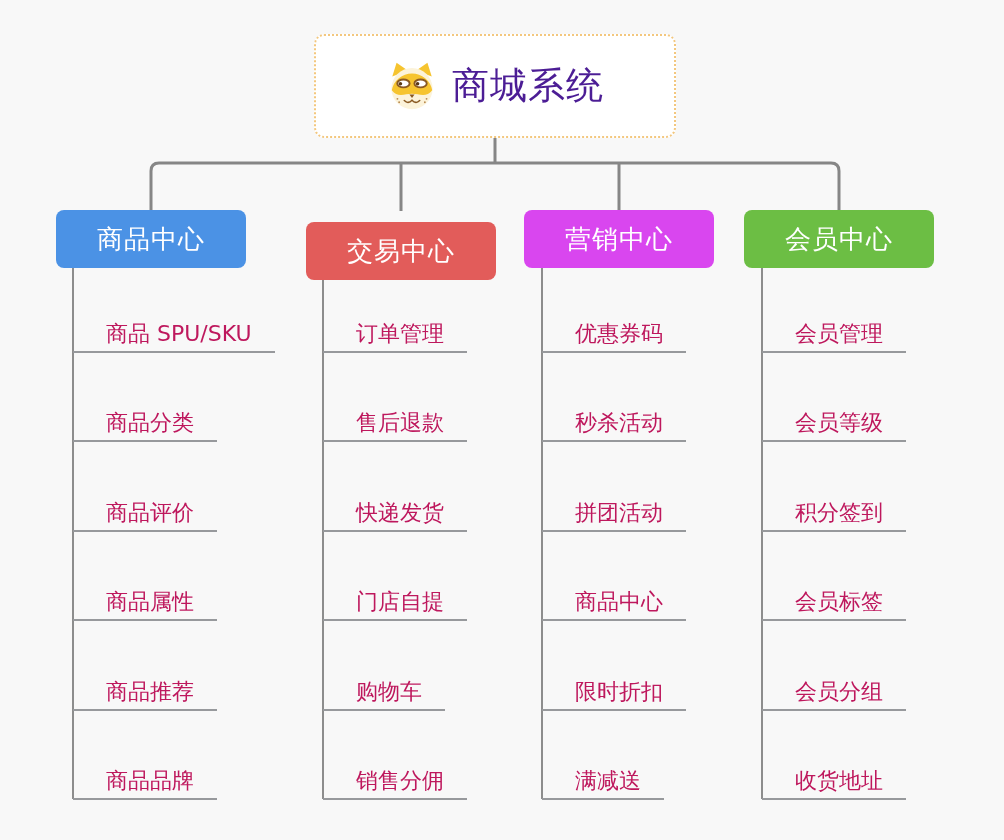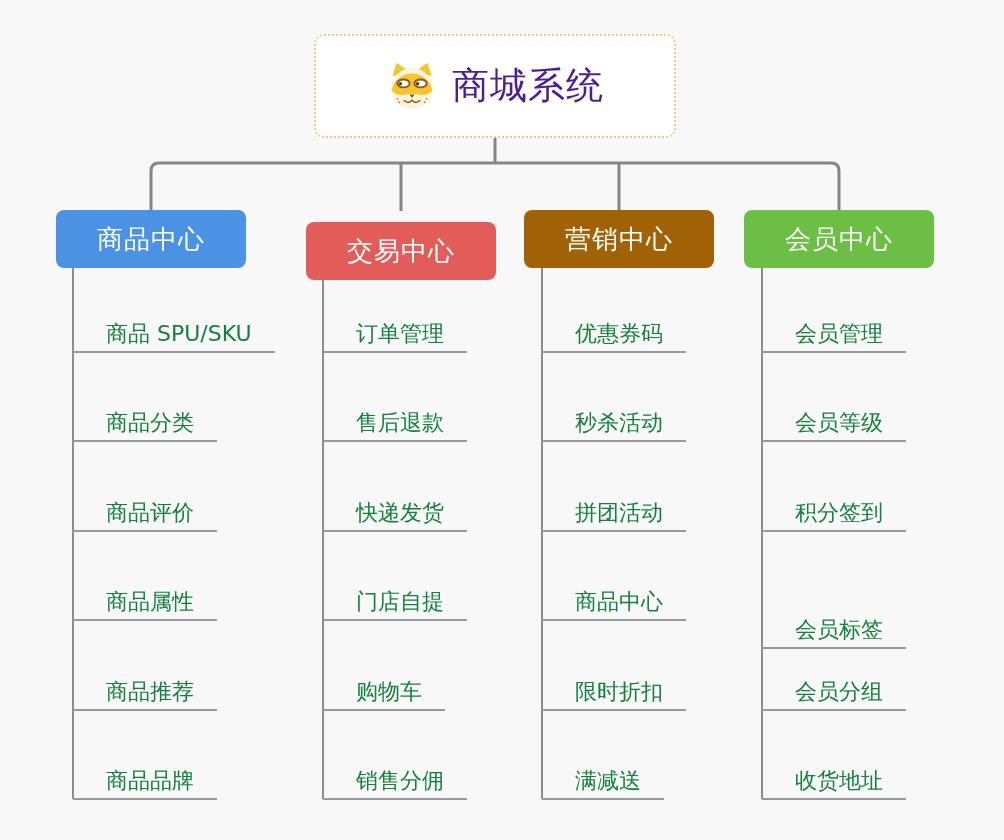--- a/index.html
+++ b/index.html
@@ -46,21 +46,21 @@
     letter-spacing:1px;
     white-space:nowrap;
     cursor:default;
   }
   
   .item{
     position:absolute;
     white-space:nowrap;
     font-size:22px;
     line-height:28px;
-    color:#15803d;
+    color:#be185d;
     padding:0 23px 3px 33px;
     border-bottom:2px solid #97999c;
   }
   .dog-icon{display:flex;align-items:center;}
 </style>
 </head>
 <body>
 
 <div class="canvas">
 
@@ -96,21 +96,21 @@
         <circle cx="15" cy="47" r="1.1" fill="#B98A4F"></circle>
         <circle cx="47" cy="43" r="1.1" fill="#B98A4F"></circle>
         <circle cx="45" cy="47" r="1.1" fill="#B98A4F"></circle>
       </svg>
     </span>
     <span class="root-title">商城系统</span>
   </div>
 
   <div class="branch" style="left: 56px; background: rgb(75, 146, 229);">商品中心</div>
   <div class="branch" style="left: 306px; background: rgb(226, 92, 90); margin-top: 12px;">交易中心</div>
-  <div class="branch" style="left: 524px; background: #a16207;">营销中心</div>
+  <div class="branch" style="left: 524px; background: #d946ef;">营销中心</div>
   <div class="branch" style="left: 744px; background: rgb(108, 190, 68); text-align: center;">会员中心</div>
 
   <div class="item" style="left:73px;top:320px">商品 SPU/SKU</div>
   <div class="item" style="left:73px;top:409px">商品分类</div>
   <div class="item" style="left:73px;top:588px">商品属性</div>
   <div class="item" style="left:73px;top:499px">商品评价</div>
   <div class="item" style="left:73px;top:678px">商品推荐</div>
   <div class="item" style="left:73px;top:767px">商品品牌</div>
 
   <div class="item" style="left:323px;top:320px">订单管理</div>
@@ -123,17 +123,17 @@
   <div class="item" style="left:542px;top:320px">优惠券码</div>
   <div class="item" style="left:542px;top:409px">秒杀活动</div>
   <div class="item" style="left:542px;top:499px">拼团活动</div>
   <div class="item" style="left:542px;top:588px">商品中心</div>
   <div class="item" style="left:542px;top:678px">限时折扣</div>
   <div class="item" style="left:542px;top:767px">满减送</div>
 
   <div class="item" style="left:762px;top:409px">会员等级</div>
   <div class="item" style="left:762px;top:320px">会员管理</div>
   <div class="item" style="left:762px;top:499px">积分签到</div>
-  <div class="item" style="left:762px;top:616px">会员标签</div>
+  <div class="item" style="left:762px;top:588px">会员标签</div>
   <div class="item" style="left:762px;top:678px">会员分组</div>
   <div class="item" style="left:762px;top:767px">收货地址</div>
 
 </div>
 
 </body></html>

